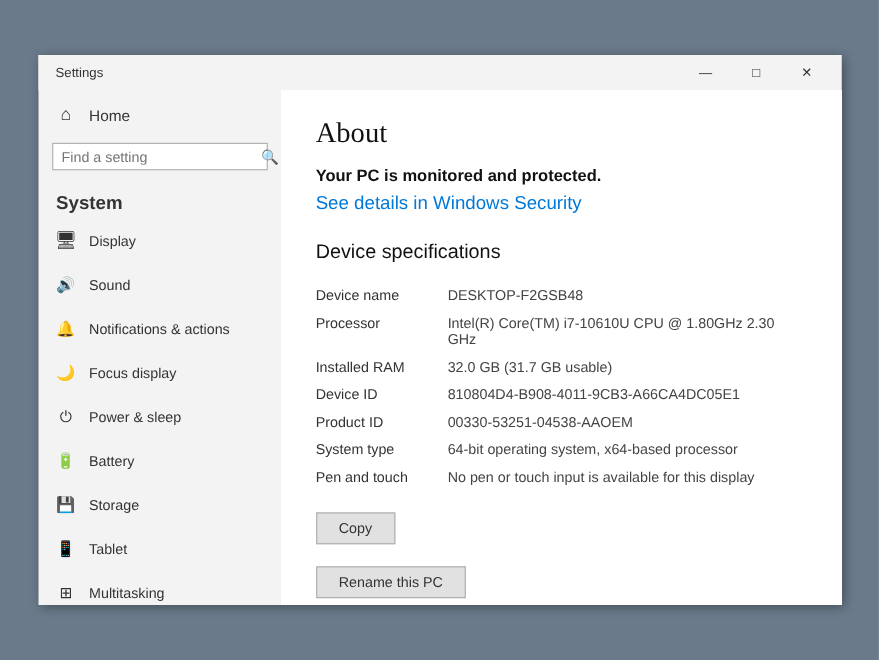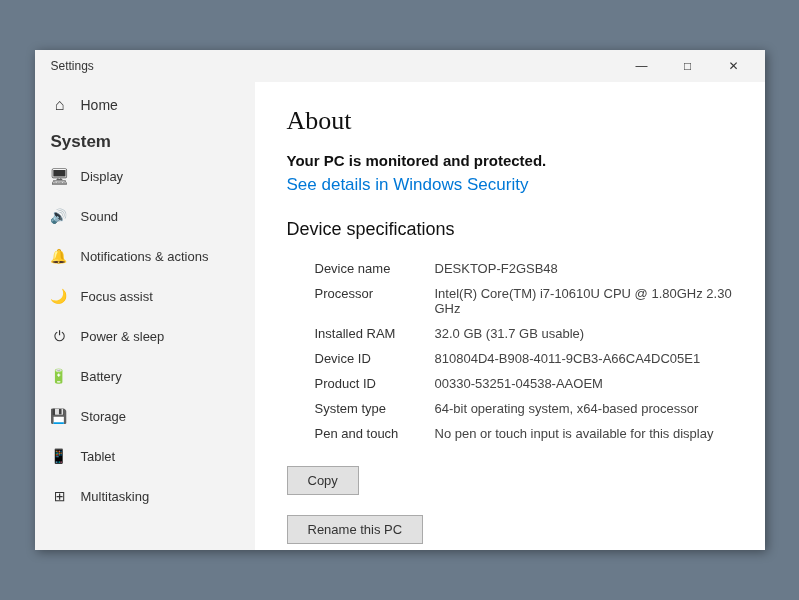--- a/index.html
+++ b/index.html
@@ -149,21 +149,20 @@
       margin-top: 8px;
     }
     .spec-table {
       width: 100%;
       margin-bottom: 20px;
     }
     .spec-row {
       display: flex;
       padding: 5px 0;
       font-size: 13px;
-      margin-left: 28px;
     }
     .spec-label {
       width: 120px;
       flex-shrink: 0;
       color: #333;
       font-weight: 400;
     }
     .spec-value {
       color: #444;
       flex: 1;
@@ -198,37 +197,41 @@
     </div>
   </div>
 
   <div class="content">
 
     <div class="sidebar">
       <div class="sidebar-home">
         <span class="nav-icon">⌂</span>
         <span>Home</span>
       </div>
+      <div class="search-box">
+        <input class="search-input" type="text" placeholder="Find a setting" style="">
+        <span style="font-size:13px;color:#555;">🔍</span>
+      </div>
       <div class="section-label">System</div>
 
       <div class="nav-item">
         <span class="nav-icon">🖥</span>
         <span>Display</span>
       </div>
       <div class="nav-item">
         <span class="nav-icon" style="font-size:14px;">🔊</span>
         <span>Sound</span>
       </div>
       <div class="nav-item">
         <span class="nav-icon" style="font-size:14px;">🔔</span>
         <span>Notifications &amp; actions</span>
       </div>
       <div class="nav-item">
         <span class="nav-icon" style="font-size:14px;">🌙</span>
-        <span>Focus assist</span>
+        <span>Focus display</span>
       </div>
       <div class="nav-item">
         <span class="nav-icon" style="font-size:14px;">⏻</span>
         <span>Power &amp; sleep</span>
       </div>
       <div class="nav-item">
         <span class="nav-icon" style="font-size:14px;">🔋</span>
         <span>Battery</span>
       </div>
       <div class="nav-item">

